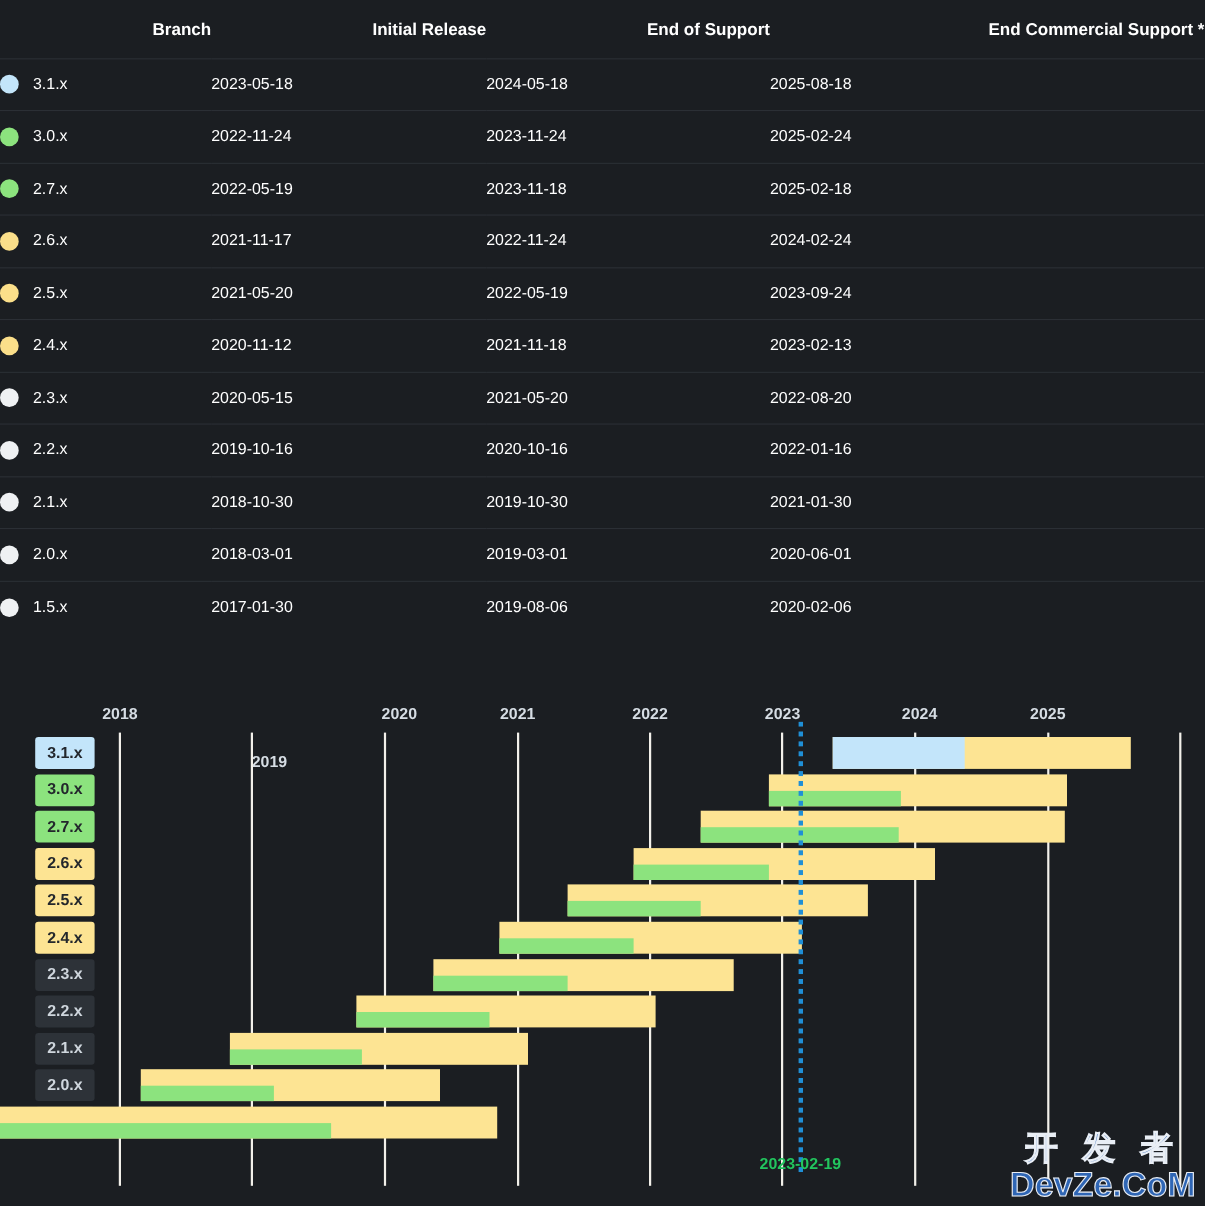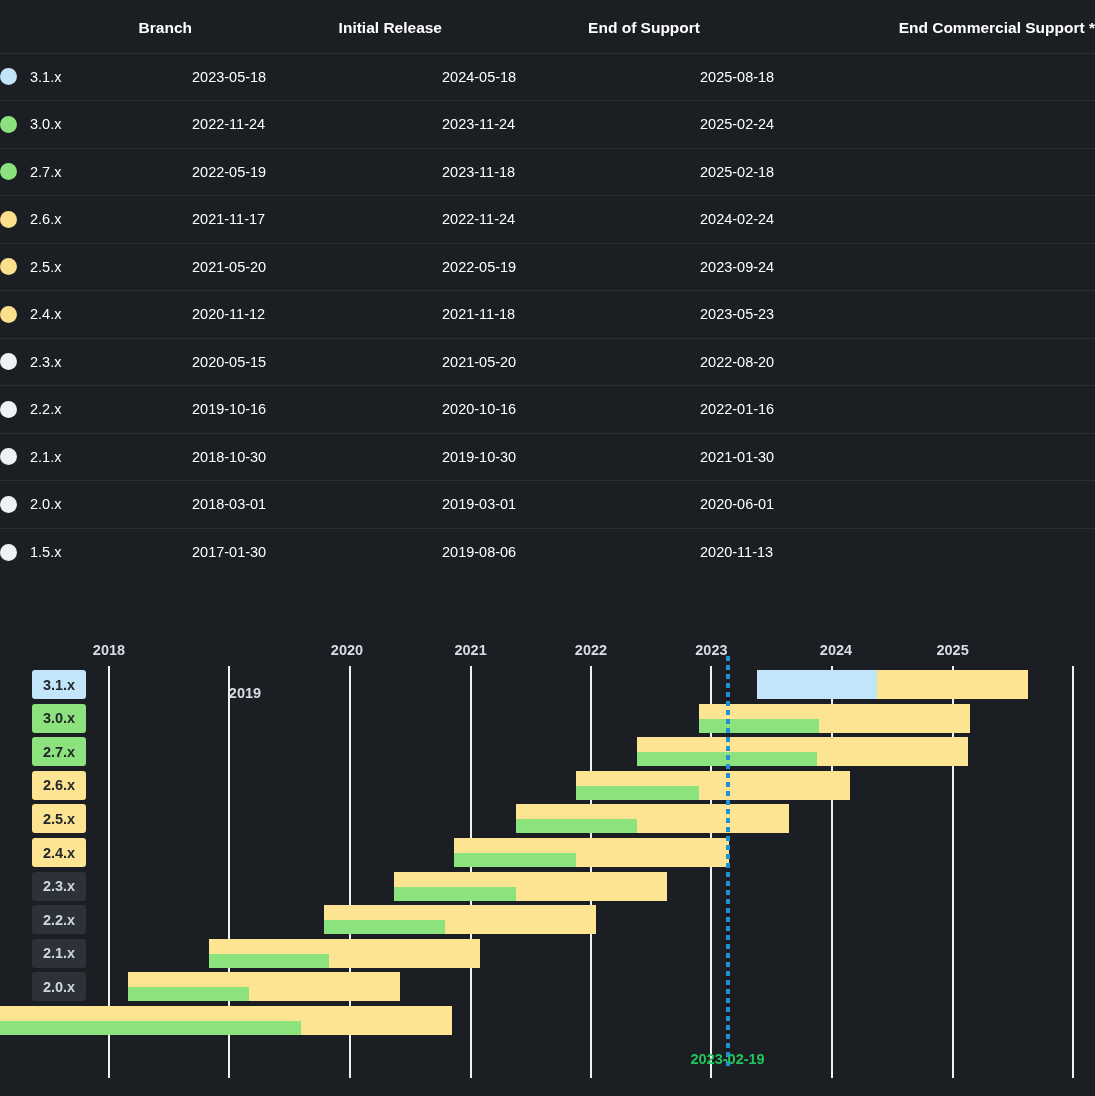--- a/index.html
+++ b/index.html
@@ -209,21 +209,21 @@
           </tr>
           <tr>
             <td class="branch-cell">
               <div class="branch-inner">
                 <span class="dot" style="background: rgb(251, 223, 138);"></span>
                 <span class="branch-name">2.4.x</span>
               </div>
             </td>
             <td class="dim">2020-11-12</td>
             <td class="dim">2021-11-18</td>
-            <td class="bright">2023-05-23</td>
+            <td class="bright">2023-02-13</td>
           </tr>
           <tr>
             <td class="branch-cell">
               <div class="branch-inner">
                 <span class="dot" style="background: rgb(239, 241, 243);"></span>
                 <span class="branch-name">2.3.x</span>
               </div>
             </td>
             <td class="dim">2020-05-15</td>
             <td class="dim">2021-05-20</td>
@@ -264,32 +264,32 @@
           </tr>
           <tr>
             <td class="branch-cell">
               <div class="branch-inner">
                 <span class="dot" style="background: rgb(239, 241, 243);"></span>
                 <span class="branch-name">1.5.x</span>
               </div>
             </td>
             <td class="dim">2017-01-30</td>
             <td class="dim">2019-08-06</td>
-            <td class="dim">2020-11-13</td>
+            <td class="dim">2020-02-06</td>
           </tr>
         </tbody>
     </table>
   </div>
 
   <div class="gantt" id="gantt">
       <div class="gantt-axis-label" style="left: 109px;">2018</div>
       <div class="gridline" style="left: 108px;"></div>
       <div class="gantt-axis-label" style="left: 245px; margin-top: 43px;">2019</div>
       <div class="gridline" style="left: 228.42px;"></div>
-      <div class="gantt-axis-label" style="left: 347px;">2020</div>
+      <div class="gantt-axis-label" style="left: 363px;">2020</div>
       <div class="gridline" style="left: 348.84px;"></div>
       <div class="gantt-axis-label" style="left: 470.59px;">2021</div>
       <div class="gridline" style="left: 469.59px;"></div>
       <div class="gantt-axis-label" style="left: 591.01px;">2022</div>
       <div class="gridline" style="left: 590.01px;"></div>
       <div class="gantt-axis-label" style="left: 711.43px;">2023</div>
       <div class="gridline" style="left: 710.43px;"></div>
       <div class="gantt-axis-label" style="left: 836px;">2024</div>
       <div class="gridline" style="left: 830.85px;"></div>
       <div class="gantt-axis-label" style="left: 952.6px;">2025</div>
@@ -338,15 +338,17 @@
       </div>
       <div class="row-label" style="top: 376px; background: rgb(45, 50, 56); color: rgb(207, 214, 221);">1.5.x</div>
       <div class="bar-outer" style="left: -1.85238px; top: 376px; width: 453.967px; background: rgb(253, 228, 147);">
         <div class="bar-inner" style="left: 0px; width: 302.865px; background: rgb(140, 227, 126);"></div>
       </div>
       <div class="today-line" style="left: 727.596px;"></div>
       <div class="today-label" style="left: 727.596px; top: 421px;">2023-02-19</div>
     </div>
 
   <div class="watermark">
+    <span class="wm-cn">开 发 者</span>
+    <span class="wm-en">DevZe.CoM</span>
   </div>
 
 </div>
 
 </body></html>

